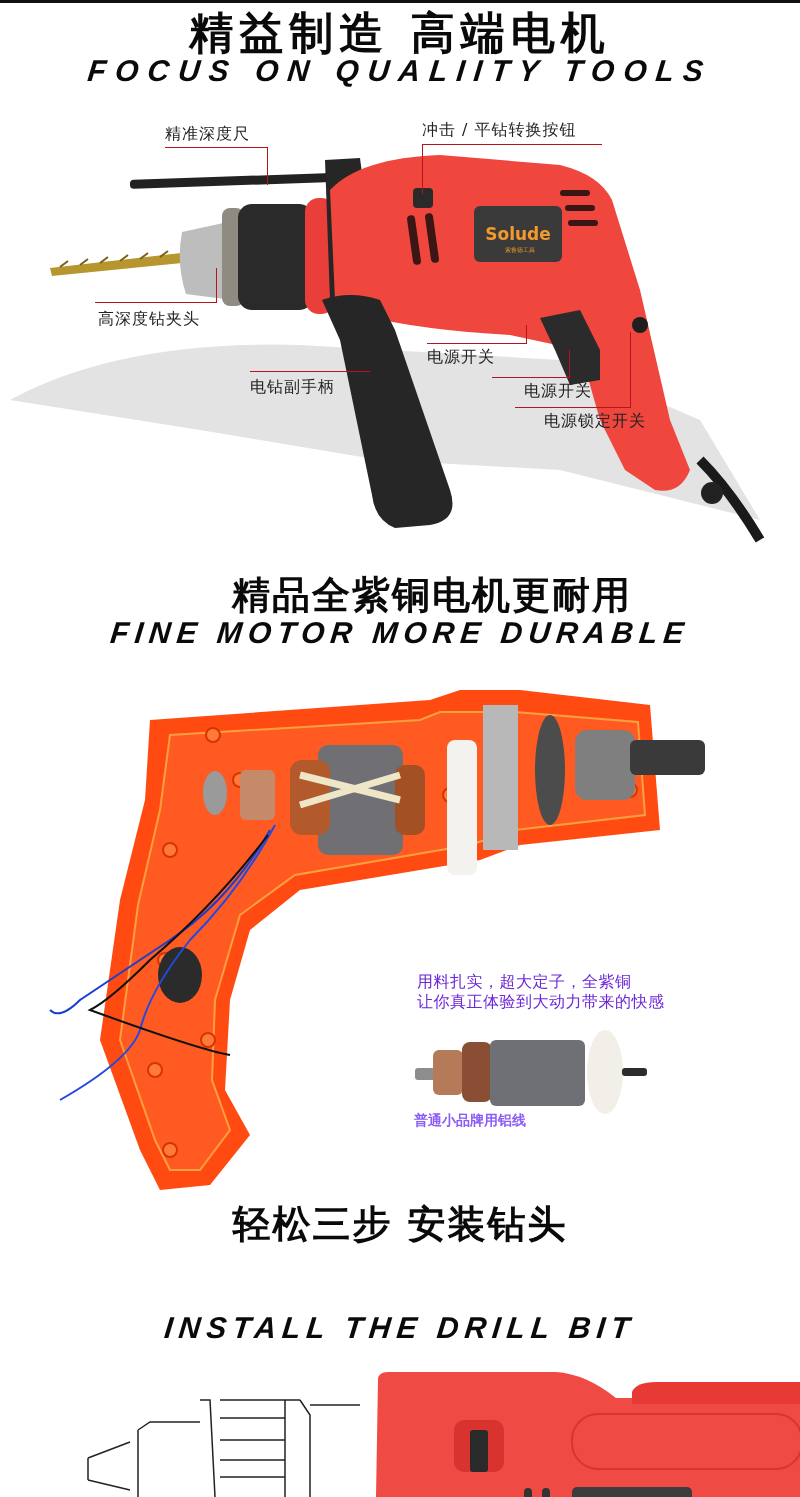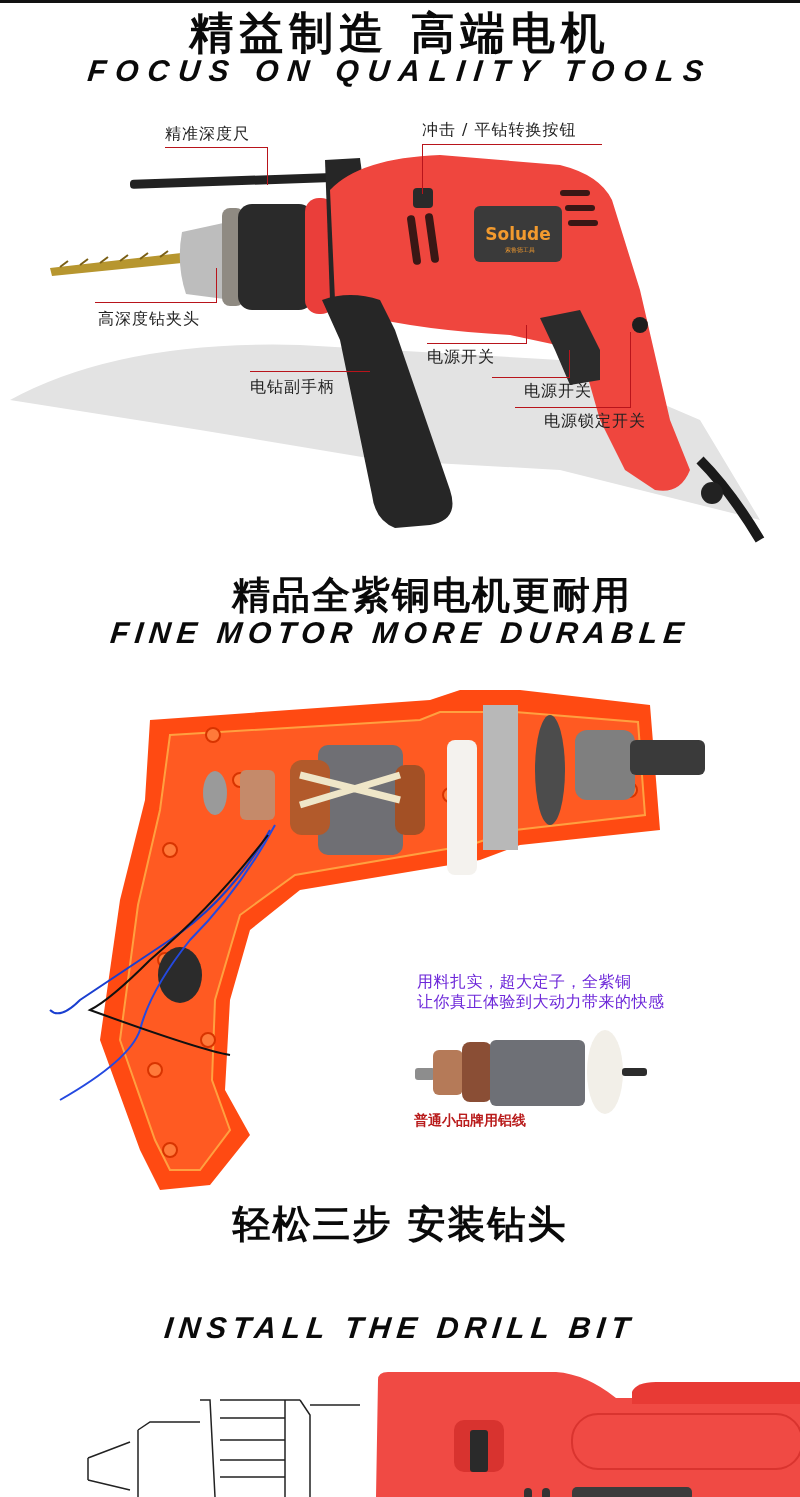--- a/index.html
+++ b/index.html
@@ -3,21 +3,21 @@
 <meta charset="utf-8">
 <style>
   html,body{margin:0;padding:0;background:#fff;}
   body{width:800px;height:1497px;position:relative;overflow:hidden;font-family:"DejaVu Sans",sans-serif;color:#111;}
   .topline{position:absolute;left:0;top:0;width:800px;height:3px;background:#111;}
   .h-cn{position:absolute;left:0;width:800px;text-align:center;font-family:"DejaVu Sans",sans-serif;font-weight:bold;color:#0a0a0a;white-space:nowrap;}
   .h-en{position:absolute;left:0;width:800px;text-align:center;font-family:"Liberation Sans",sans-serif;font-weight:900;font-style:italic;color:#0a0a0a;white-space:nowrap;transform:skewX(-6deg);}
   .label{position:absolute;font-size:16px;color:#222;white-space:nowrap;letter-spacing:1px;}
   .leader{position:absolute;background:#b8141b;}
   .small{position:absolute;font-size:16px;color:#6d28d9;white-space:nowrap;letter-spacing:.5px;}
-  .caption{position:absolute;font-size:14px;color:#b91c1c;font-weight:bold;white-space:nowrap;}
+  .caption{position:absolute;font-size:14px;color:#8b5cf6;font-weight:bold;white-space:nowrap;}
   svg{position:absolute;overflow:visible;}
 </style>
 </head>
 <body>
 
 <div class="topline"></div>
 
 <div class="h-cn" style="top:4px;font-size:44px;letter-spacing:6px;">精益制造  高端电机</div>
 <div class="h-en" style="top:54px;font-size:30px;letter-spacing:9px;">FOCUS ON QUALIITY TOOLS</div>
 

